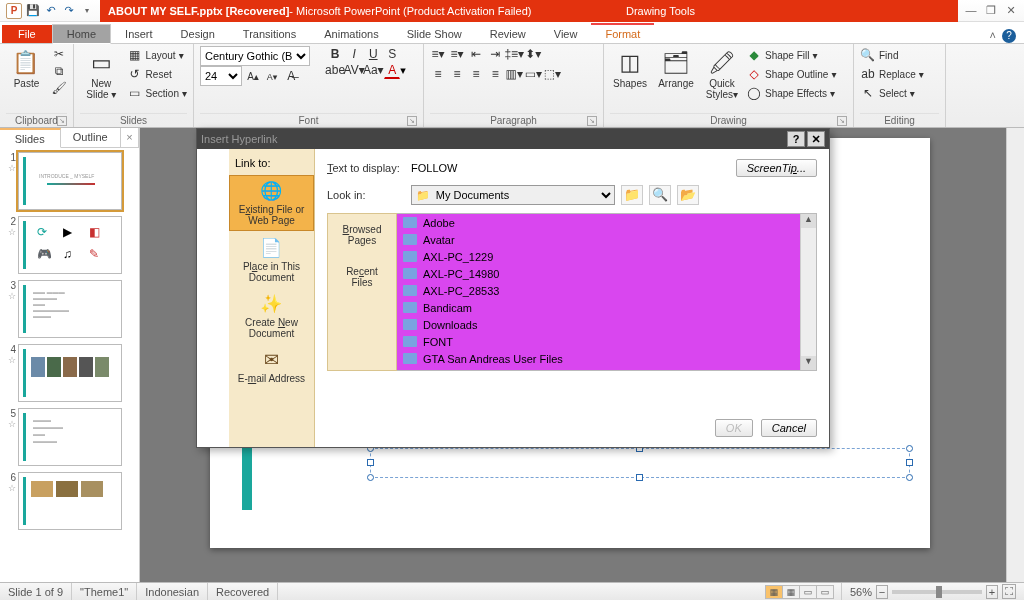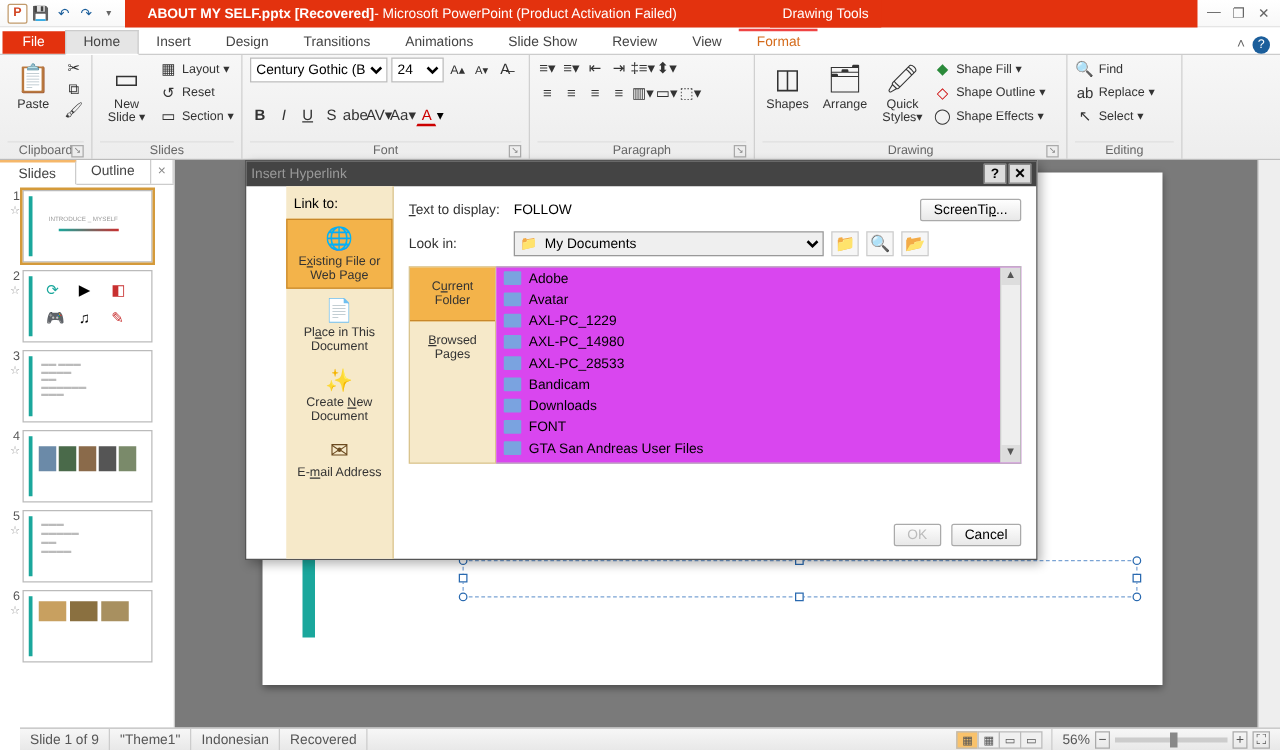--- a/index.html
+++ b/index.html
@@ -2,30 +2,30 @@
 <html><head>
 <meta charset="utf-8">
 <style>
 * { box-sizing: border-box; margin: 0; padding: 0; font-family: "Segoe UI", Tahoma, sans-serif; }
 body { width: 1024px; height: 600px; overflow: hidden; background: #fff; font-size: 11px; }
 
 .titlebar { height: 22px; background: linear-gradient(#fff,#f8f8f8); border-bottom: 1px solid #ddd; display: flex; align-items: center; }
 .qat { display: flex; align-items: center; gap: 4px; padding: 0 6px; }
 .qat .p-badge { width: 16px; height: 16px; background: #fff; border: 1px solid #c19a6b; border-radius: 2px; text-align: center; color: #d24726; font-weight: bold; font-size: 10px; line-height: 14px; }
 .qat .icon { width: 14px; height: 14px; display: inline-flex; align-items: center; justify-content: center; color: #1b5e9b; }
-.title { flex: 1; height: 22px; background: #e3320e; color: #fff; display: flex; align-items: center; padding: 0 18px; font-size: 11px; white-space: nowrap; }
+.title { flex: 1; height: 22px; background: #e3320e; color: #fff; display: flex; align-items: center; padding: 0 8px; font-size: 11px; white-space: nowrap; }
 .title .fn { font-weight: bold; }
 .tooltab { position: absolute; left: 616px; top: 0; height: 22px; background: #e3320e; color: #fff; padding: 0 10px; display: flex; align-items: center; font-size: 11px; }
 .winbtns { display: flex; gap: 6px; padding: 0 6px; color: #666; }
 .winbtns span { width: 14px; text-align: center; }
 
 .tabs { height: 22px; background: #fff; border-bottom: 1px solid #ccc; display: flex; align-items: flex-end; }
 .tabs .file { background: #e3320e; color: #fff; padding: 3px 16px; margin-left: 2px; }
 .tabs .tab { padding: 3px 14px; color: #444; }
-.tabs .tab.active { border: 1px solid #ccc; border-bottom: 1px solid #fff; background: #e5e5e5; margin-bottom: -1px; }
+.tabs .tab.active { border: 1px solid #ccc; border-bottom: 1px solid #fff; background: #a3a3a3; margin-bottom: -1px; }
 .tabs .help { margin-left: auto; display: flex; gap: 6px; padding-right: 8px; color: #1b5e9b; }
 .tabs .help .q { background: #1b5e9b; color: #fff; width: 14px; height: 14px; border-radius: 50%; text-align: center; line-height: 14px; font-size: 10px; }
 
 .ribbon { height: 84px; background: linear-gradient(#f7f7f7,#ededed); border-bottom: 1px solid #bbb; display: flex; }
 .group { border-right: 1px solid #d0d0d0; padding: 2px 6px 0; display: flex; flex-direction: column; }
 .group-body { flex: 1; display: flex; align-items: flex-start; gap: 4px; }
 .group-label { text-align: center; color: #666; font-size: 10px; padding: 1px 0; border-top: 1px solid #e0e0e0; position: relative; }
 .group-label .dlg { position: absolute; right: 0; top: 2px; width: 10px; height: 10px; border: 1px solid #aaa; font-size: 7px; line-height: 8px; color: #888; }
 .bigbtn { display: flex; flex-direction: column; align-items: center; width: 44px; padding-top: 2px; color: #333; }
 .bigbtn .ic { width: 30px; height: 30px; display: flex; align-items: center; justify-content: center; font-size: 22px; }
@@ -52,21 +52,21 @@
 .canvas { flex: 1; background: #7a7a7a; position: relative; overflow: hidden; }
 .slide { position: absolute; left: 70px; top: 10px; width: 720px; height: 410px; background: #fff; box-shadow: 0 2px 6px rgba(0,0,0,.4); }
 .slide .accent { position:absolute; left:32px; top:32px; width:10px; height:340px; background:#1aa79c; }
 .slide .accent2 { position:absolute; right:108px; top:50px; width:18px; height:18px; background:#e3320e; }
 .selbox { position:absolute; left:160px; top:310px; width:540px; height:30px; border:1px dashed #7aa3d4; }
 .selbox .h { position:absolute; width:7px; height:7px; background:#fff; border:1px solid #2a6ab0; border-radius:50%; }
 .selbox .rot { position:absolute; left:50%; top:-24px; width:9px; height:9px; margin-left:-4px; background:#7db56a; border:1px solid #3a7a2e; border-radius:50%; }
 
 .vscroll { width: 18px; background: #eee; border-left: 1px solid #ccc; }
 
-.statusbar { position: absolute; bottom: 0; left: 16px; right: 0; height: 18px; background: linear-gradient(#f7f7f7,#e8e8e8); border-top: 1px solid #bbb; display: flex; align-items: center; font-size: 11px; color: #555; }
+.statusbar { position: absolute; bottom: 0; left: 0; right: 0; height: 18px; background: linear-gradient(#f7f7f7,#e8e8e8); border-top: 1px solid #bbb; display: flex; align-items: center; font-size: 11px; color: #555; }
 .statusbar .cell { padding: 0 8px; border-right: 1px solid #ccc; height: 100%; display: flex; align-items: center; }
 .statusbar .spacer { flex: 1; }
 .statusbar .vbtns span { display:inline-block; width:18px; height:14px; border:1px solid #bbb; margin-right:-1px; text-align:center; line-height:12px; font-size:9px; background:#f0f0f0; }
 .statusbar .vbtns span.active { background:#f9c26b; }
 .statusbar .zoom { display:flex; align-items:center; gap:4px; padding:0 8px; }
 .statusbar .ztrack { width:90px; height:4px; background:#ccc; position:relative; }
 .statusbar .ztrack .zt { position:absolute; left:44px; top:-4px; width:6px; height:12px; background:#888; }
 
 
 .dialog { position: absolute; left: 196px; top: 128px; width: 634px; height: 320px; background: #fff; border: 1px solid #555; box-shadow: 3px 3px 8px rgba(0,0,0,.3); z-index: 50; }
@@ -75,22 +75,22 @@
 .dlg-title .tb { width: 18px; height: 16px; border: 1px solid #888; background: #ddd; color: #000; text-align: center; line-height: 14px; margin-left: 2px; font-weight: bold; font-size: 11px; }
 .dlg-body { position: absolute; top: 20px; bottom: 0; left: 0; right: 0; display: flex; }
 .dlg-left { width: 86px; background: #f6e9c9; border-right: 1px solid #d9c48e; padding-top: 8px; margin-left: 32px; }
 .dlg-left .lt { padding: 4px 6px; text-align: center; font-size: 10px; color: #333; margin-bottom: 2px; }
 .dlg-left .lt.sel { background: #f3b34a; border: 1px solid #c8882a; }
 .dlg-left .lic { font-size: 18px; display: block; margin-bottom: 2px; color: #6b4a1f; }
 .dlg-right { flex: 1; padding: 10px 12px; position: relative; }
 .dlg-row { display: flex; align-items: center; margin-bottom: 8px; }
 .dlg-row label { width: 84px; font-size: 11px; color: #333; }
 .dlg-row .val { font-size: 11px; }
-.dlg-btn { border: 1px solid #aaa; background: linear-gradient(#fefefe,#e8e8e8); padding: 2px 10px; font-size: 11px; border-radius: 2px; }
-.look select { width: 248px; height: 20px; font-size: 11px; border: 1px solid #999; }
+.dlg-btn { border: 1px solid #aaa; background: linear-gradient(#fefefe,#e8e8e8); padding: 2px 10px; font-size: 11px; border-radius: 2px; font-style: italic; }
+.look select { width: 204px; height: 20px; font-size: 11px; border: 1px solid #999; }
 .look .tbn { width: 22px; height: 20px; border: 1px solid #ccc; background: #f6f6f6; margin-left: 6px; text-align: center; line-height: 18px; font-size: 13px; }
 .dlg-main { display: flex; height: 158px; }
 .dlg-cats { width: 70px; background: #f6e9c9; border: 1px solid #d9c48e; }
 .dlg-cats div { text-align: center; font-size: 10px; padding: 10px 4px; color: #333; }
 .dlg-cats div.sel { background: #f3b34a; border-bottom: 1px solid #c8882a; }
 .filelist { flex: 1; border: 1px solid #bbb; border-left: none; background: #d946ef; overflow: hidden; position: relative; }
 .filelist .item { display: flex; align-items: center; height: 17px; padding-left: 6px; font-size: 11px; }
 .filelist .item .fi { width: 14px; height: 11px; background: #7aa3e0; border-radius: 1px; margin-right: 6px; }
 .filelist .sbar { position:absolute; right:0; top:0; bottom:0; width:16px; background:#eee; border-left:1px solid #ccc; }
 .filelist .sbar .ar { height:14px; text-align:center; font-size:9px; color:#555; background:#ddd; }
@@ -172,21 +172,21 @@
             <span class="mini">↺</span>
             <span>Reset</span>
           </div>
         <div class="row"><span class="mini">▭</span><span>Section</span> ▾</div>
       </div>
     </div>
     <div class="group-label">Slides</div>
   </div>
 
   <div class="group" style="width:230px">
-    <div class="group-body" style="flex-direction:column;gap:16px;">
+    <div class="group-body" style="gap:4px;">
       <div class="row" style="height:22px;">
         <select class="rc" style="width:110px"><option>Century Gothic (B</option></select>
         <select class="rc" style="width:42px"><option>24</option></select>
         <span class="mini" style="font-size:10px;">A▴</span>
         <span class="mini" style="font-size:9px;">A▾</span>
         <span class="mini">A̶</span>
       </div>
       <div class="row">
         <span class="mini">
             <b>B</b>
@@ -380,22 +380,22 @@
       </div>
       <div class="dlg-row look">
         <label>Look in:</label>
         <select><option>📁 &nbsp;My Documents</option></select>
         <span class="tbn" style="color:#c8a030;">📁</span>
         <span class="tbn" style="color:#2a6ab0;">🔍</span>
         <span class="tbn" style="color:#c8a030;">📂</span>
       </div>
       <div class="dlg-main">
         <div class="dlg-cats">
-          <div class="sel">C<u class="k">u</u>rrent<br>Folder</div>
           <div><u class="k">B</u>rowsed<br>Pages</div>
+          <div>Re<u class="k">c</u>ent<br>Files</div>
         </div>
         <div class="filelist">
           <div id="fl">
               <div class="item">
                 <span class="fi"></span>
                 <span>Adobe</span>
               </div>
               <div class="item">
                 <span class="fi"></span>
                 <span>Avatar</span>

